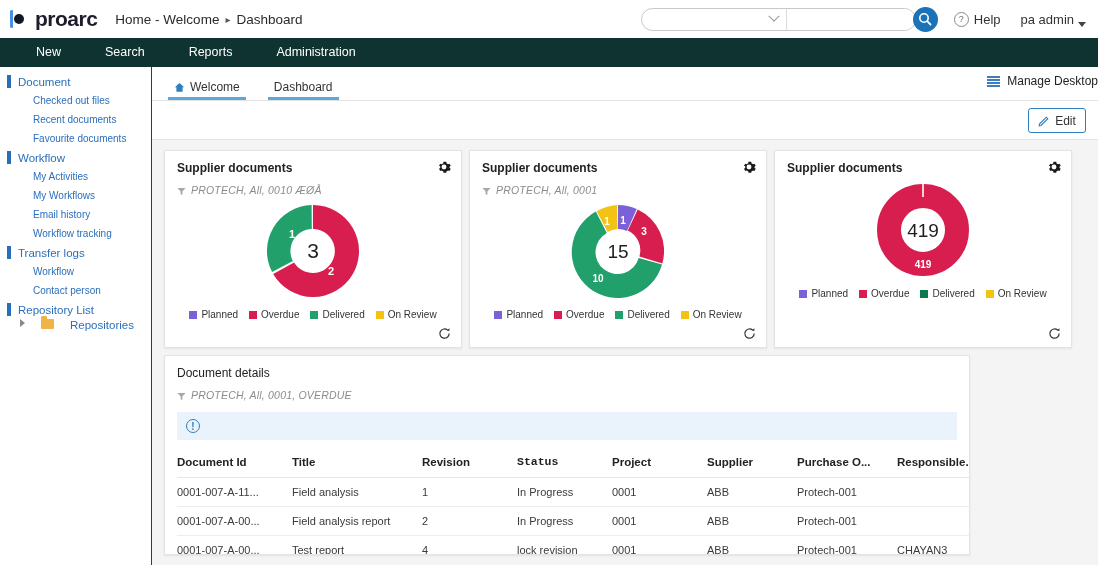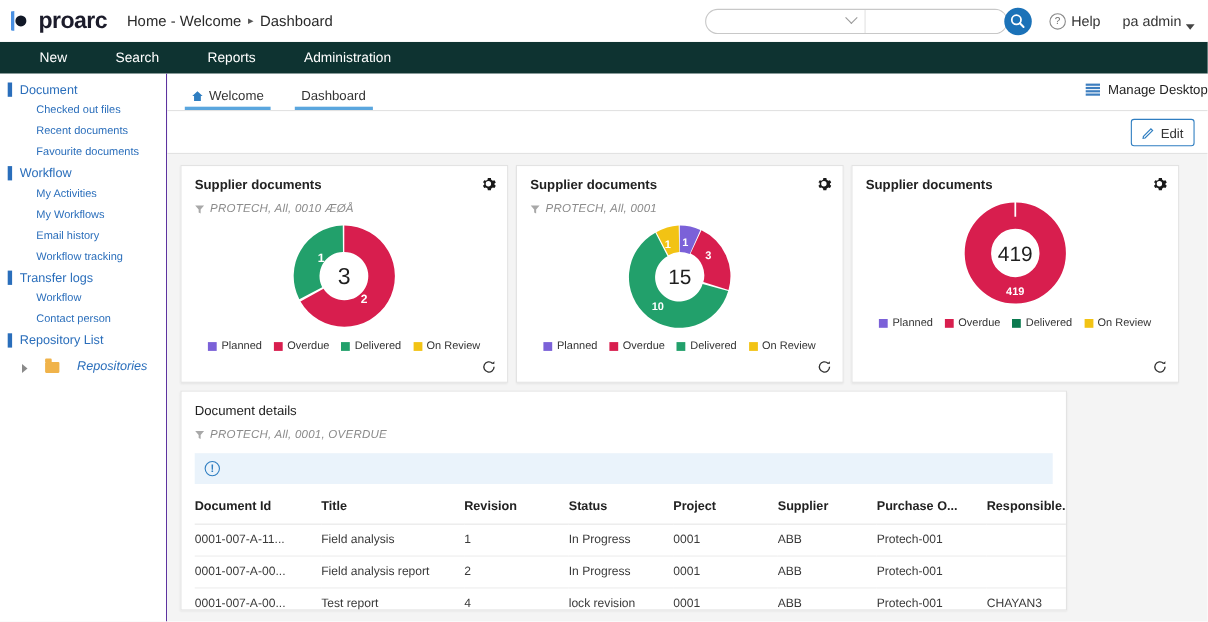--- a/index.html
+++ b/index.html
@@ -12,20 +12,21 @@
     background:#ffffff;
     overflow:hidden;
   }
 
   
   .topbar {
     height:38px; width:100%;
     background:#ffffff;
     display:flex; align-items:center;
     position:relative;
+    border-radius:18px;
   }
   .logo-wrap { display:flex; align-items:center; margin-left:10px; }
   .logo-mark { width:22px; height:22px; position:relative; }
   .logo-text { font-size:21px; font-weight:bold; color:#1c1c2b; letter-spacing:-0.5px; margin-left:3px; }
   .breadcrumb { margin-left:18px; font-size:13.5px; color:#2a2a2a; display:flex; align-items:center; gap:6px; }
   .bc-sep { color:#555; font-size:10px; }
   .topbar-right { position:absolute; right:6px; top:0; height:38px; display:flex; align-items:center; gap:0; }
   .search-group { display:flex; align-items:center; height:23px; border:1px solid #c8c8c8; border-radius:12px; background:#fff; overflow:hidden; }
   .search-select { width:145px; height:21px; display:flex; align-items:center; justify-content:flex-end; padding-right:8px; border-right:1px solid #dcdcdc; font-size:11px; color:#888; }
   .chev { width:8px; height:8px; border-right:1.4px solid #999; border-bottom:1.4px solid #999; transform:rotate(45deg) translate(-2px,-2px); }
@@ -47,21 +48,21 @@
 
   
   .shell { display:flex; width:100%; height:498px; }
 
   
   .sidebar { width:152px; background:#ffffff; border-right:1px solid #4c1d95; padding-top:5px; flex:0 0 152px; }
   .sb-group { display:flex; align-items:center; height:19px; padding-left:7px; }
   .sb-bar { width:4px; height:13px; background:#2a6ebb; margin-right:7px; flex:0 0 4px; }
   .sb-group-label { font-size:11.5px; color:#2a6ebb; }
   .sb-item { height:19px; line-height:19px; padding-left:33px; font-size:10px; color:#2a6ebb; }
-  .sb-tree { height:20px; display:flex; align-items:flex-end; padding-left:20px; gap:16px;font-style:italic; }
+  .sb-tree { height:20px; display:flex; align-items:flex-start; padding-left:20px; gap:16px; }
   .tri { width:0;height:0;border-top:4px solid transparent;border-bottom:4px solid transparent;border-left:5px solid #8a8a8a; }
   .folder { width:13px;height:10px;background:#f0b34a;border-radius:1px;position:relative; }
   .folder:before{content:"";position:absolute;top:-3px;left:0;width:6px;height:3px;background:#f0b34a;border-radius:1px 1px 0 0;}
   .sb-tree-label { font-size:11.5px; color:#2a6ebb; }
 
   
   .content { flex:1; background:#ffffff; position:relative; overflow:hidden; }
   .tabrow { height:33px; display:flex; align-items:flex-end; padding-left:12px; position:relative; }
   .tab { position:relative; padding:0 10px 6px 10px; display:flex; align-items:center; gap:5px; font-size:12px; color:#333; }
   .tab .ul { position:absolute; left:4px; right:4px; bottom:0; height:3px; background:#5aa6de; }
@@ -89,21 +90,21 @@
   .sw { width:8px; height:8px; display:inline-block; }
   .refresh { position:absolute; right:10px; bottom:7px; width:13px; height:13px; }
 
   .panel { background:#ffffff; border:1px solid #e3e3e3; box-shadow:0 1px 2px rgba(0,0,0,0.07); margin-top:7px; width:806px; height:200px; padding:10px 12px 0 12px; position:relative; overflow:hidden; }
   .panel-title { font-size:12px; color:#222; }
   .infobar { margin-top:11px; height:28px; background:#eaf3fb; display:flex; align-items:center; gap:9px; padding-left:9px; font-size:11.5px; color:#333; }
   .info-ico { width:14px; height:14px; border:1.3px solid #2f7ec1; border-radius:50%; color:#2f7ec1; font-size:10px; display:flex; align-items:center; justify-content:center; font-weight:bold; }
   table.dt { width:100%; border-collapse:collapse; margin-top:10px; table-layout:fixed; }
   table.dt th { text-align:left; font-size:11.5px; font-weight:bold; color:#222; padding:5px 0 9px 0; border-bottom:1px solid #e6e6e6; }
   table.dt td { font-size:11px; color:#3a3a3a; padding:8px 0; border-bottom:1px solid #ededed; white-space:nowrap; overflow:hidden; }
-  .c0{width:115px;} .c1{width:130px;} .c2{width:95px;} .c3{width:95px;} .c4{width:95px;} .c5{width:90px;} .c6{width:100px;} .c7{width:86px;}
+  .c0{width:115px;} .c1{width:130px;} .c2{width:95px;} .c3{width:95px;font-family:Liberation Mono, monospace;} .c4{width:95px;} .c5{width:90px;} .c6{width:100px;} .c7{width:86px;}
 </style>
 </head>
 <body>
 
 <div class="topbar">
   <div class="logo-wrap">
     <span class="logo-mark">
       <svg width="22" height="22" viewBox="0 0 22 22">
         <path d="M3 2 A9 9 0 0 0 3 20 Z" fill="#4a90e2"></path>
         <circle cx="9" cy="11" r="5" fill="#111827"></circle>

